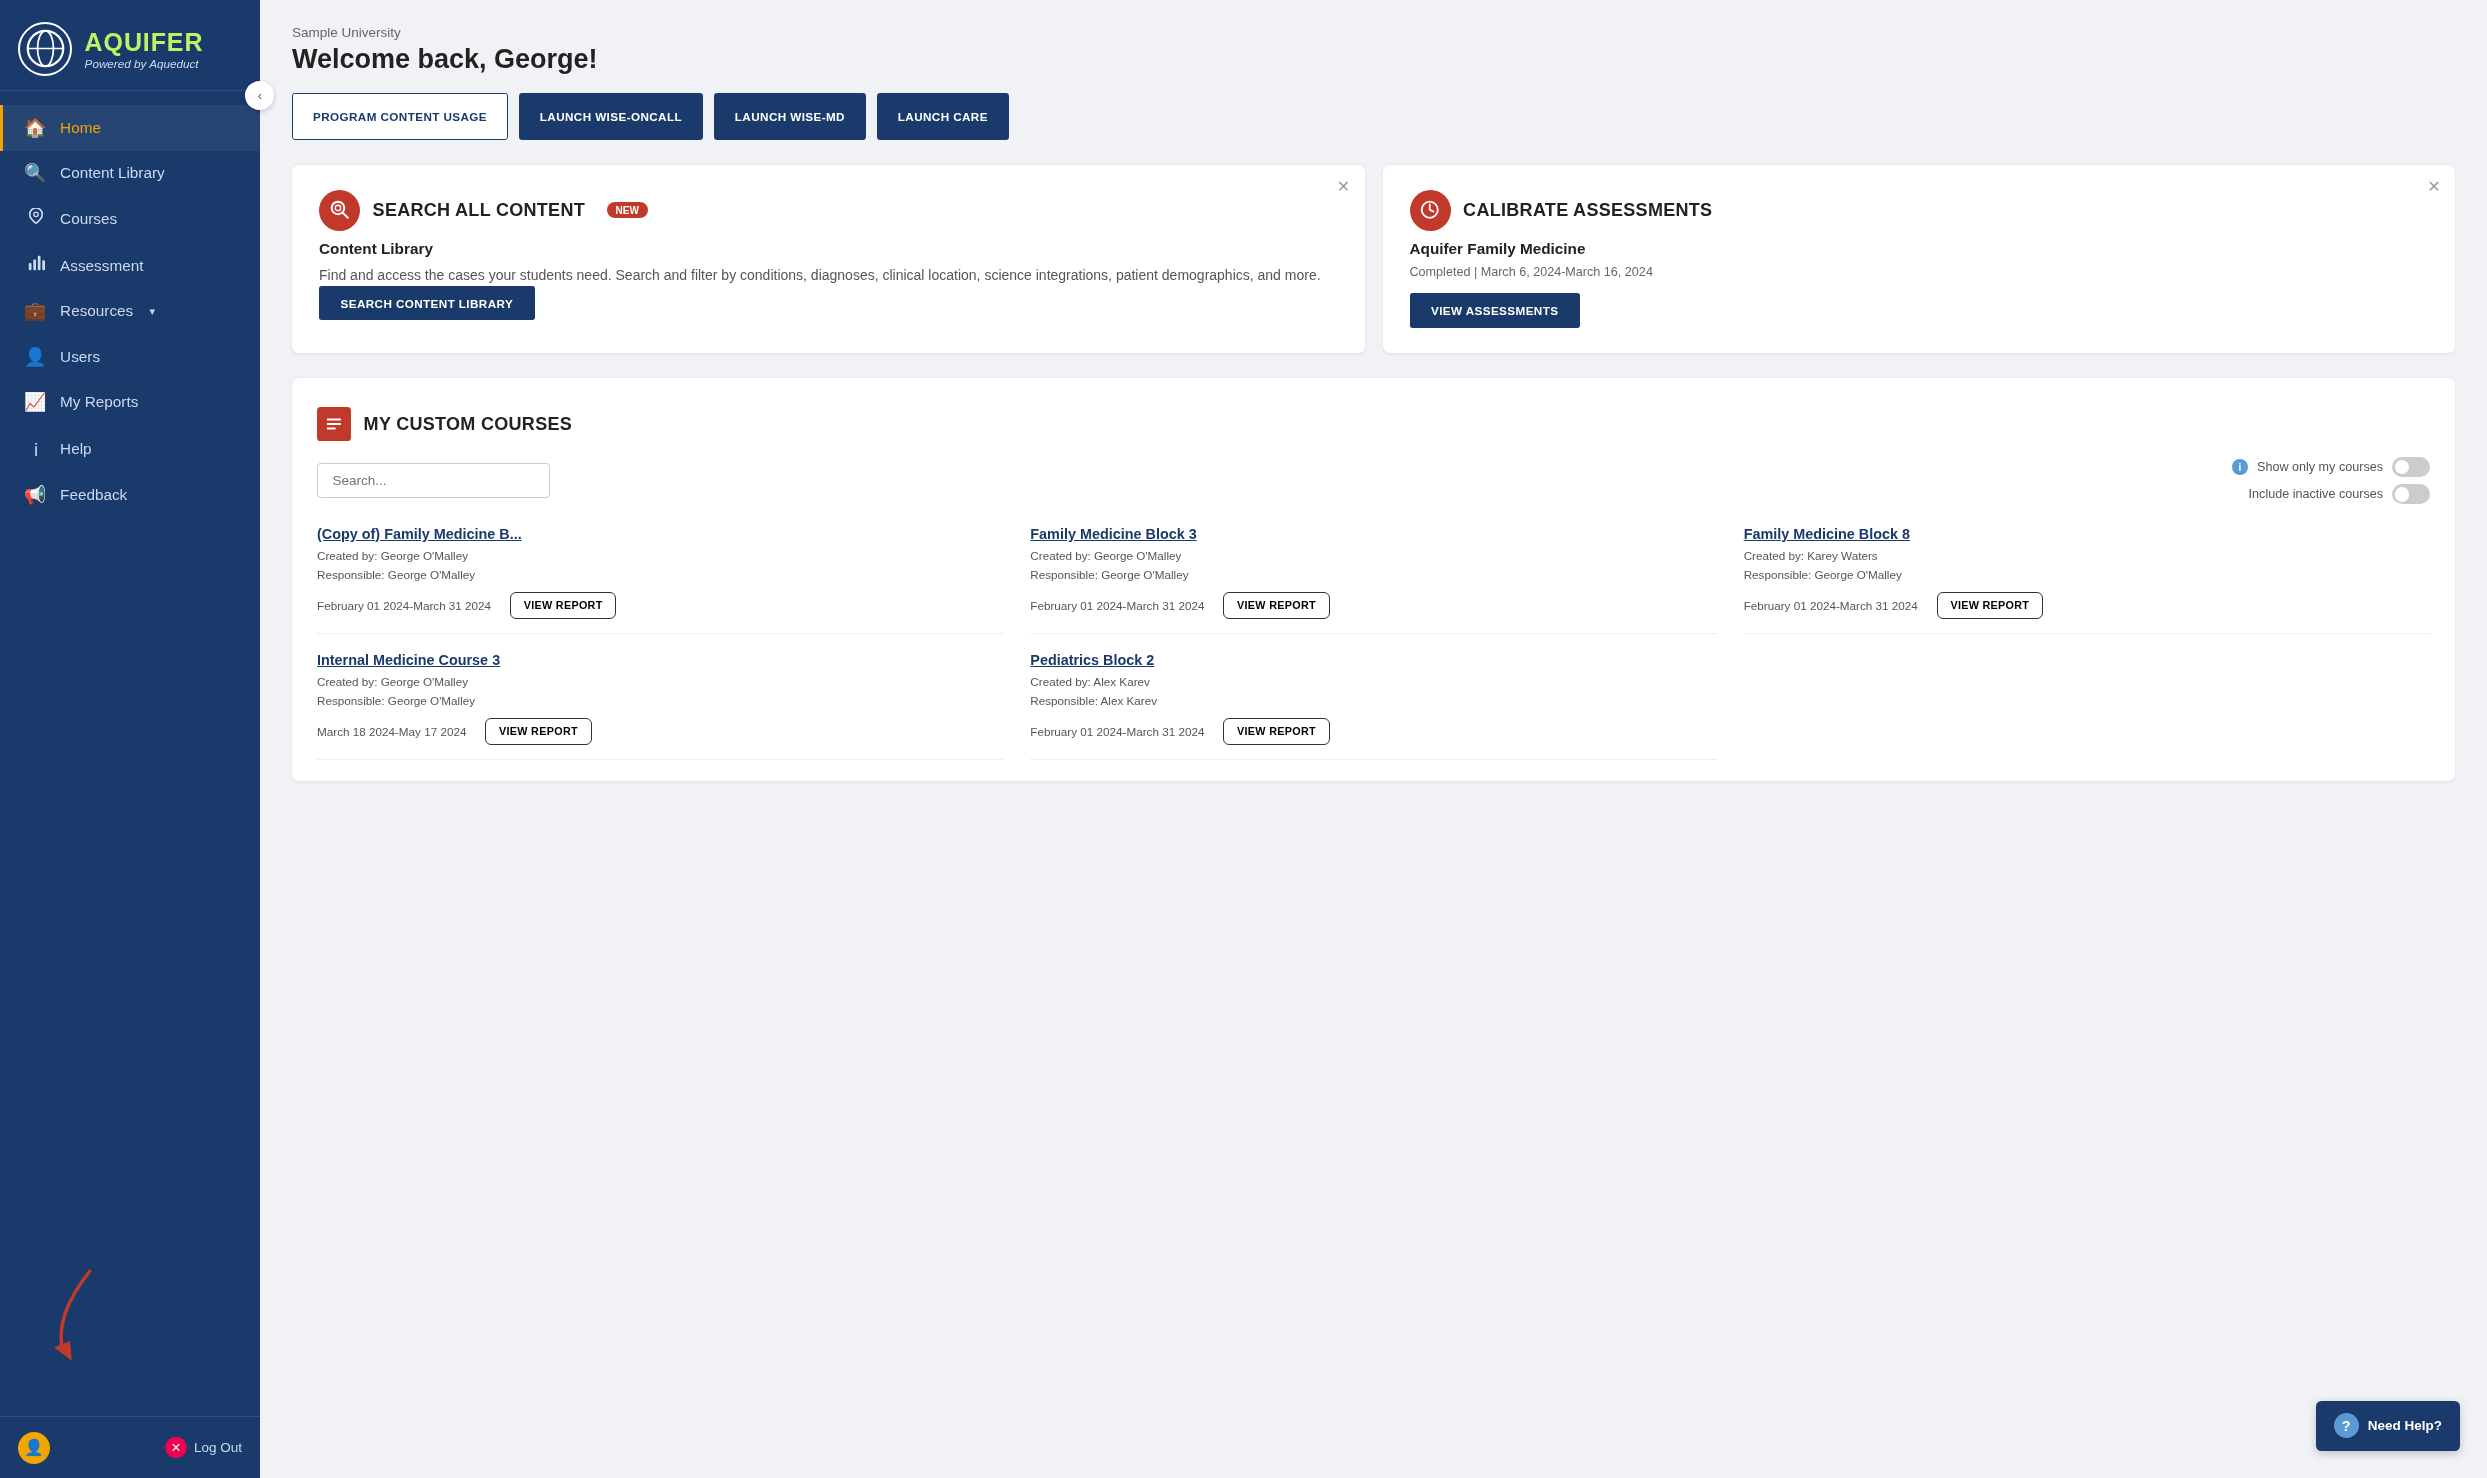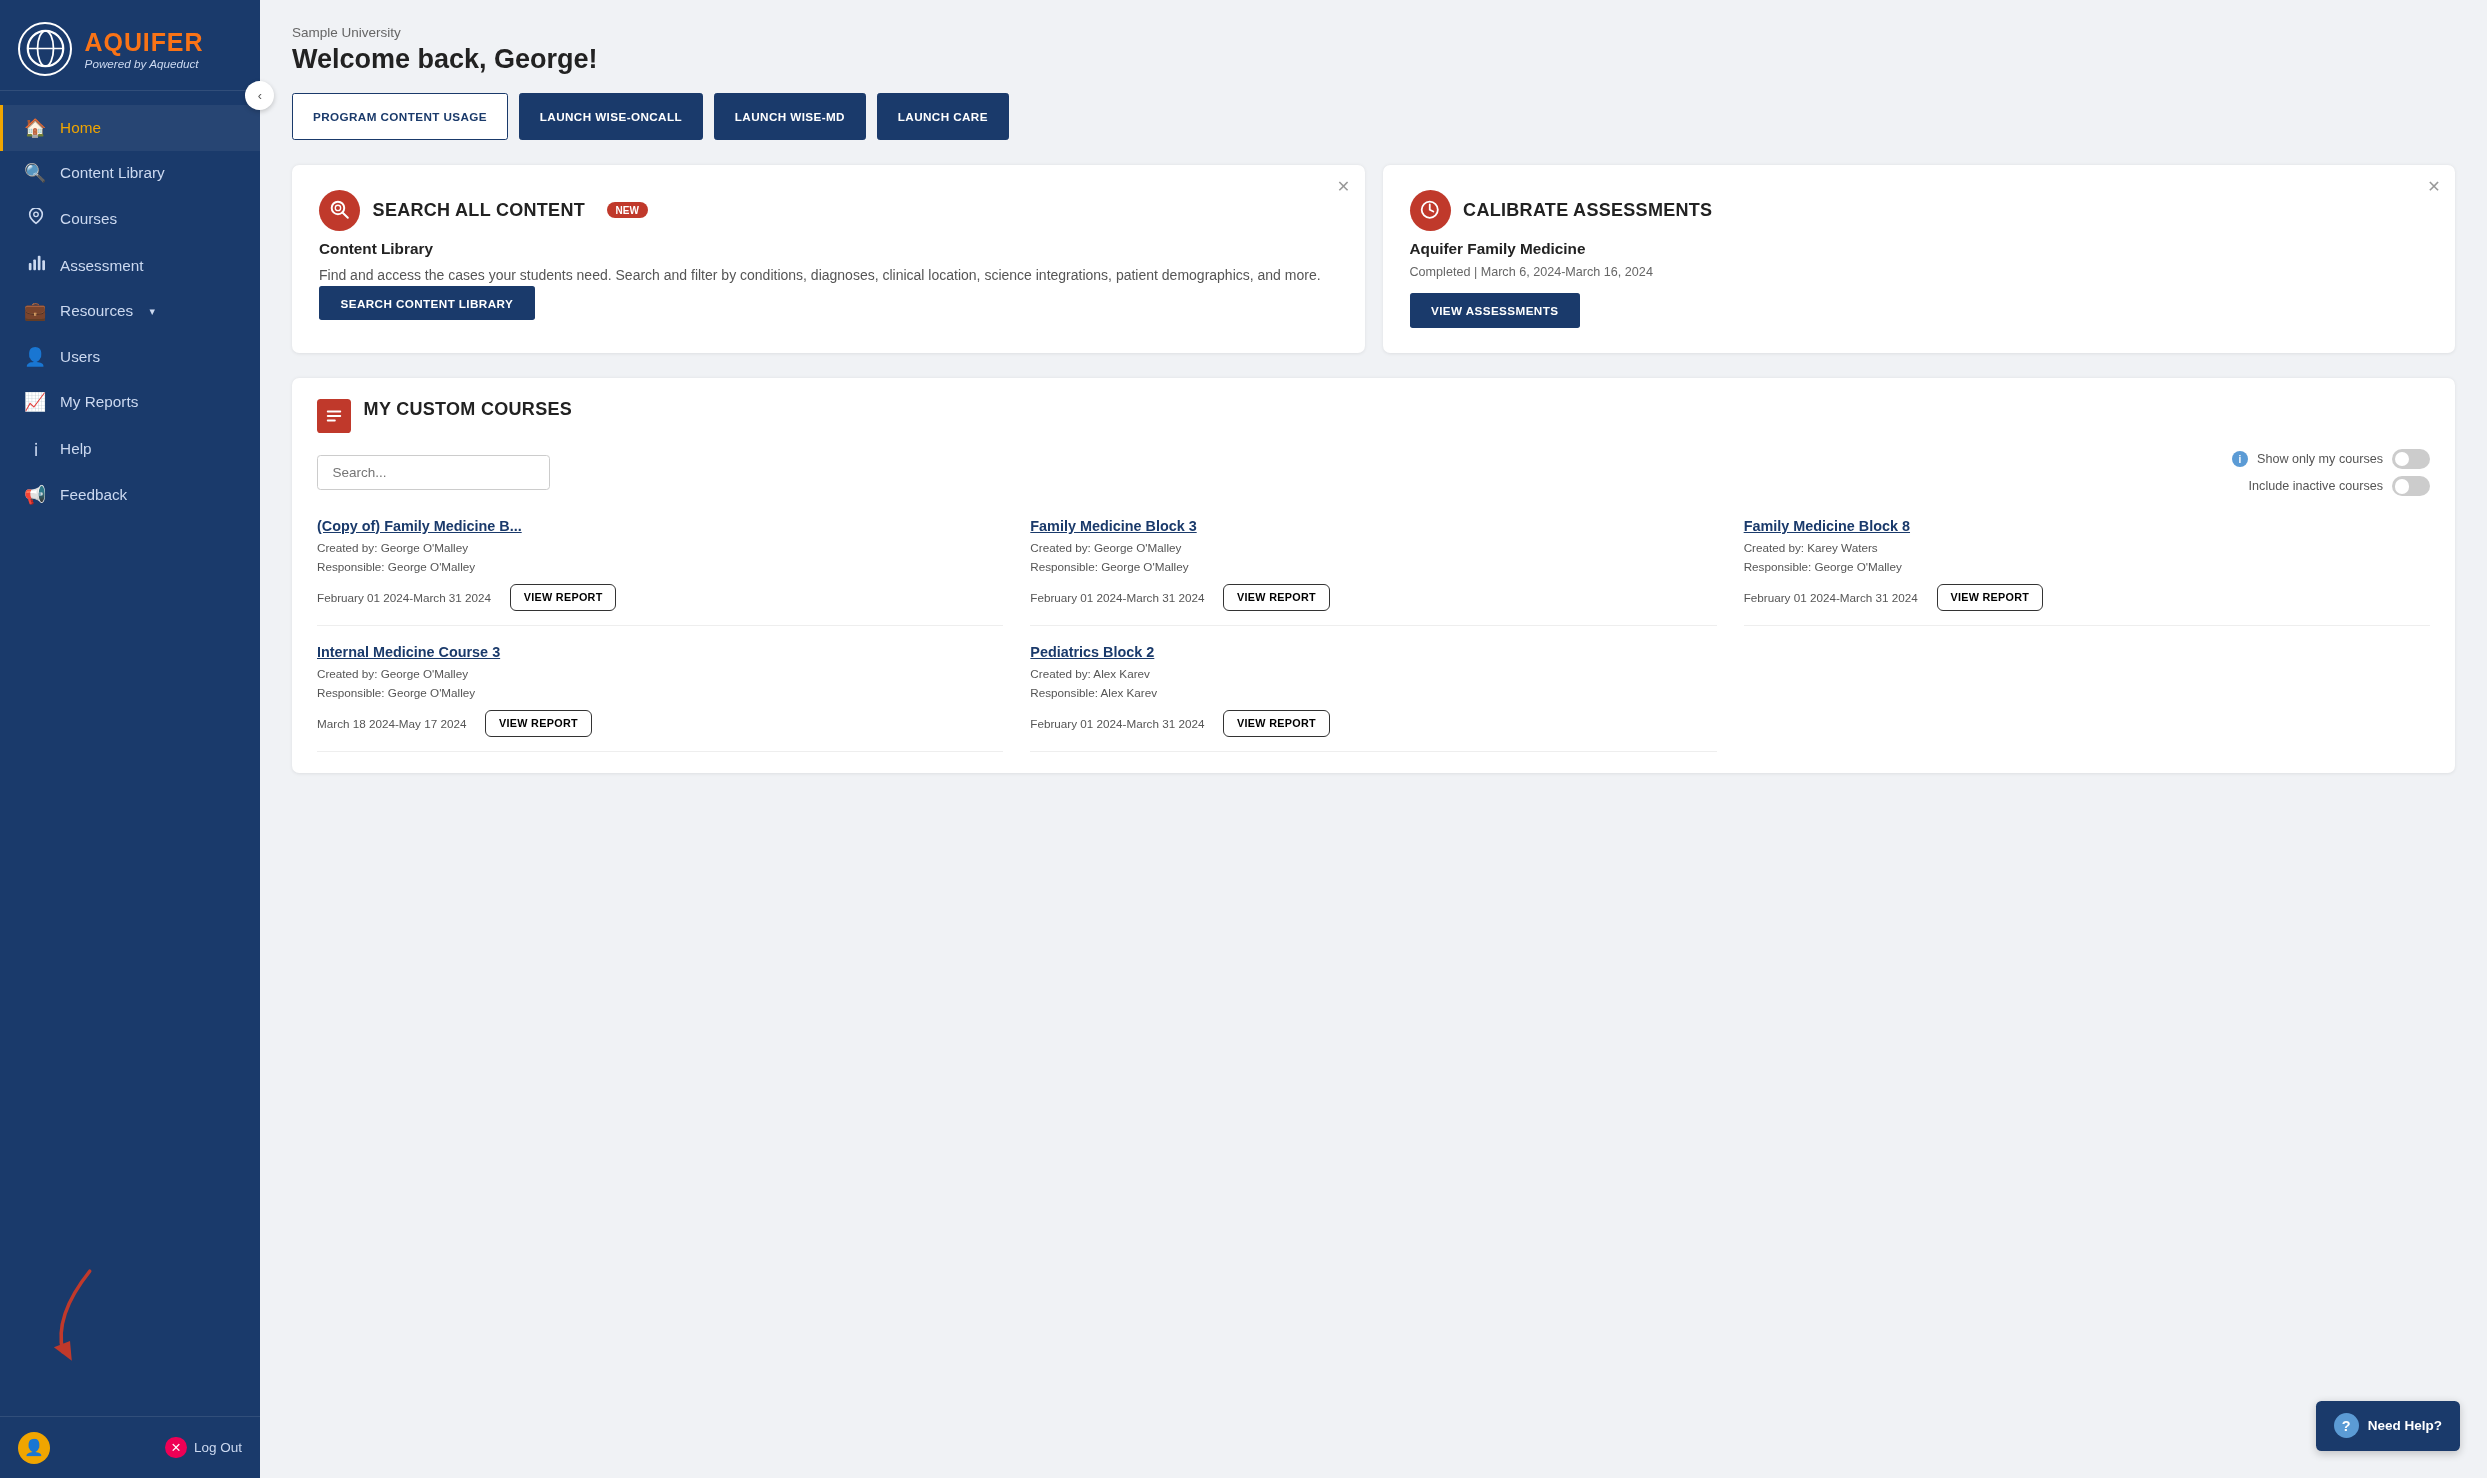--- a/index.html
+++ b/index.html
@@ -25,21 +25,21 @@
     }
     .logo-circle {
       width: 54px; height: 54px;
       border: 2.7px solid #fff;
       border-radius: 50%;
       display: flex; align-items: center; justify-content: center;
       font-size: 20px; font-weight: bold; color: #fff;
       flex-shrink: 0;
     }
     .logo-text { display: flex; flex-direction: column; }
-    .logo-title { font-size: 25px; font-weight: 900; letter-spacing: 0.9px; color: #f97316; }
+    .logo-title { font-size: 25px; font-weight: 900; letter-spacing: 0.9px; color: #bef264; }
     .logo-subtitle { font-size: 11.7px; font-style: italic; color: #ccd9f0; }
 
     .sidebar-nav { padding: 14.4px 0; flex: 1; }
     .nav-item {
       display: flex; align-items: center; gap: 12.6px;
       padding: 11.7px 21.5px;
       cursor: pointer;
       font-size: 15.3px;
       color: #ccd9f0;
       border-left: 3.6px solid transparent;
@@ -177,22 +177,23 @@
     }
 
     
     .custom-courses-section {
       background: #fff;
       border-radius: 7.2px;
       padding: 21.5px 25px;
       box-shadow: 0 0.9px 3.6px rgba(0,0,0,0.08);
     }
     .section-header-row {
-      display: flex; gap: 12.6px;
+      display: flex; align-items: center; gap: 12.6px;
       margin-bottom: 16px;
+      margin-top: 8px;
     }
     .section-icon {
       background: #c0392b;
       color: #fff;
       width: 34px; height: 34px;
       border-radius: 3.6px;
       display: flex; align-items: center; justify-content: center;
       font-size: 16px;
     }
     .section-title { font-size: 18px; font-weight: 800; color: #222; text-transform: uppercase; letter-spacing: 0.3px; }

